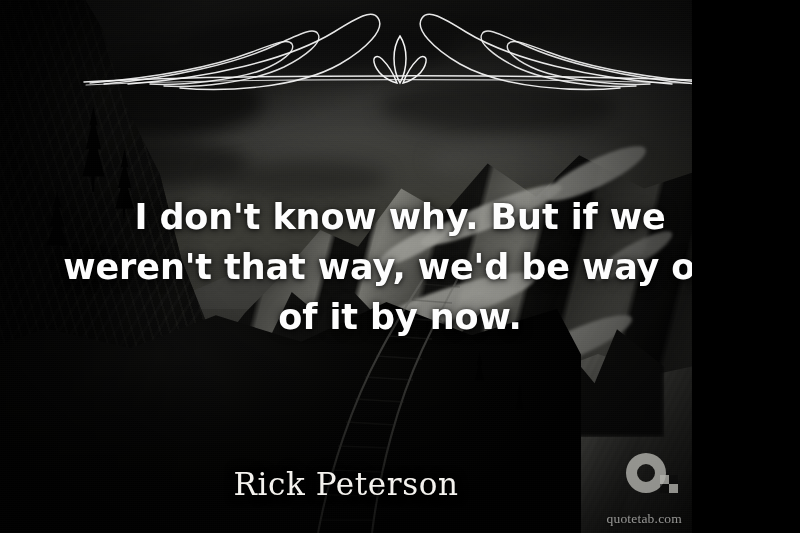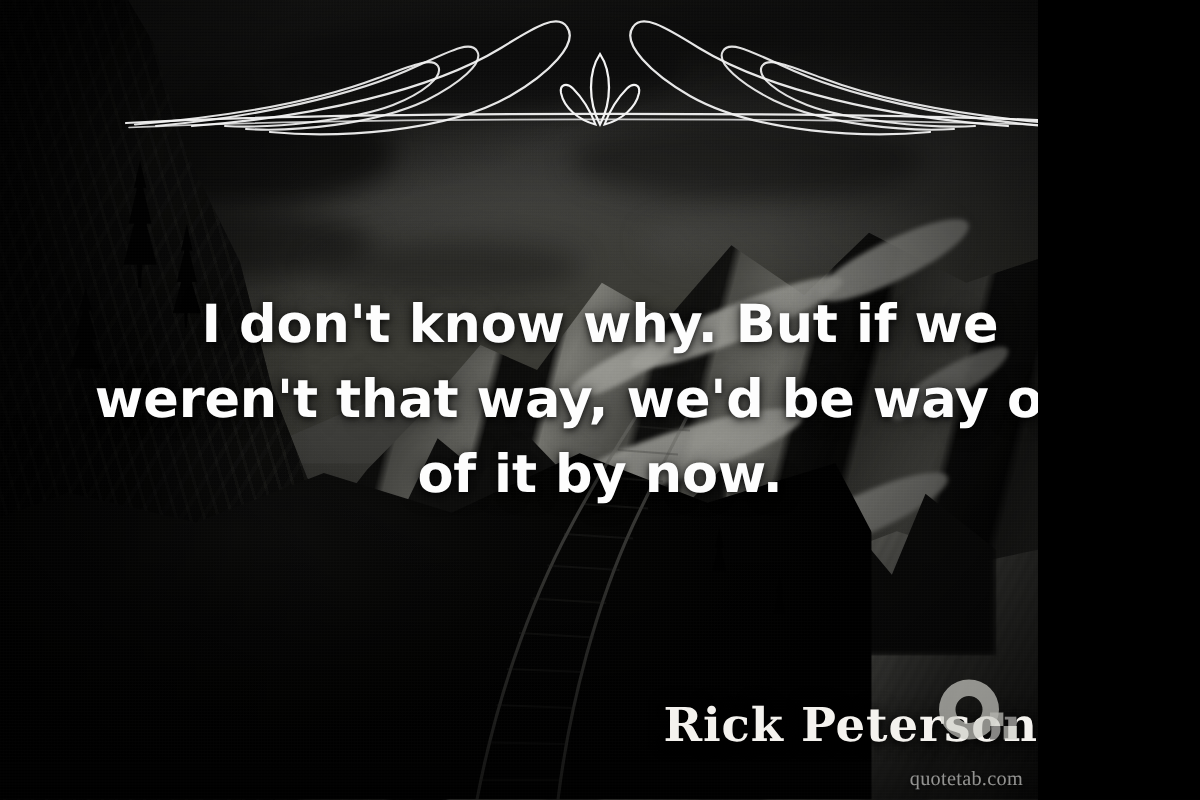--- a/index.html
+++ b/index.html
@@ -174,23 +174,23 @@
     font-weight:700;
     font-size:35px;
     line-height:50px;
     letter-spacing:-.1px;
     color:#fdfdfd;
     text-shadow: 0 1px 5px rgba(0,0,0,.78), 0 0 14px rgba(0,0,0,.55);
   }
 
   .author{
     position:absolute; left:0; top:466px; width:100%;
-    text-align:right;
+    text-align:center;
     font-family:"DejaVu Serif", serif;
-    font-weight:700;
+    font-weight:400;
     font-size:31px;
     letter-spacing:.6px;
     color:#f4f2ee;
     text-shadow: 0 2px 6px rgba(0,0,0,.85), 0 0 12px rgba(0,0,0,.6);
   }
 
   
   .watermark{ position:absolute; right:8px; bottom:6px; width:92px; height:76px; opacity:.85; }
   .wm-mark{ position:absolute; right:2px; top:0; width:58px; height:50px; }
   .wm-text{

